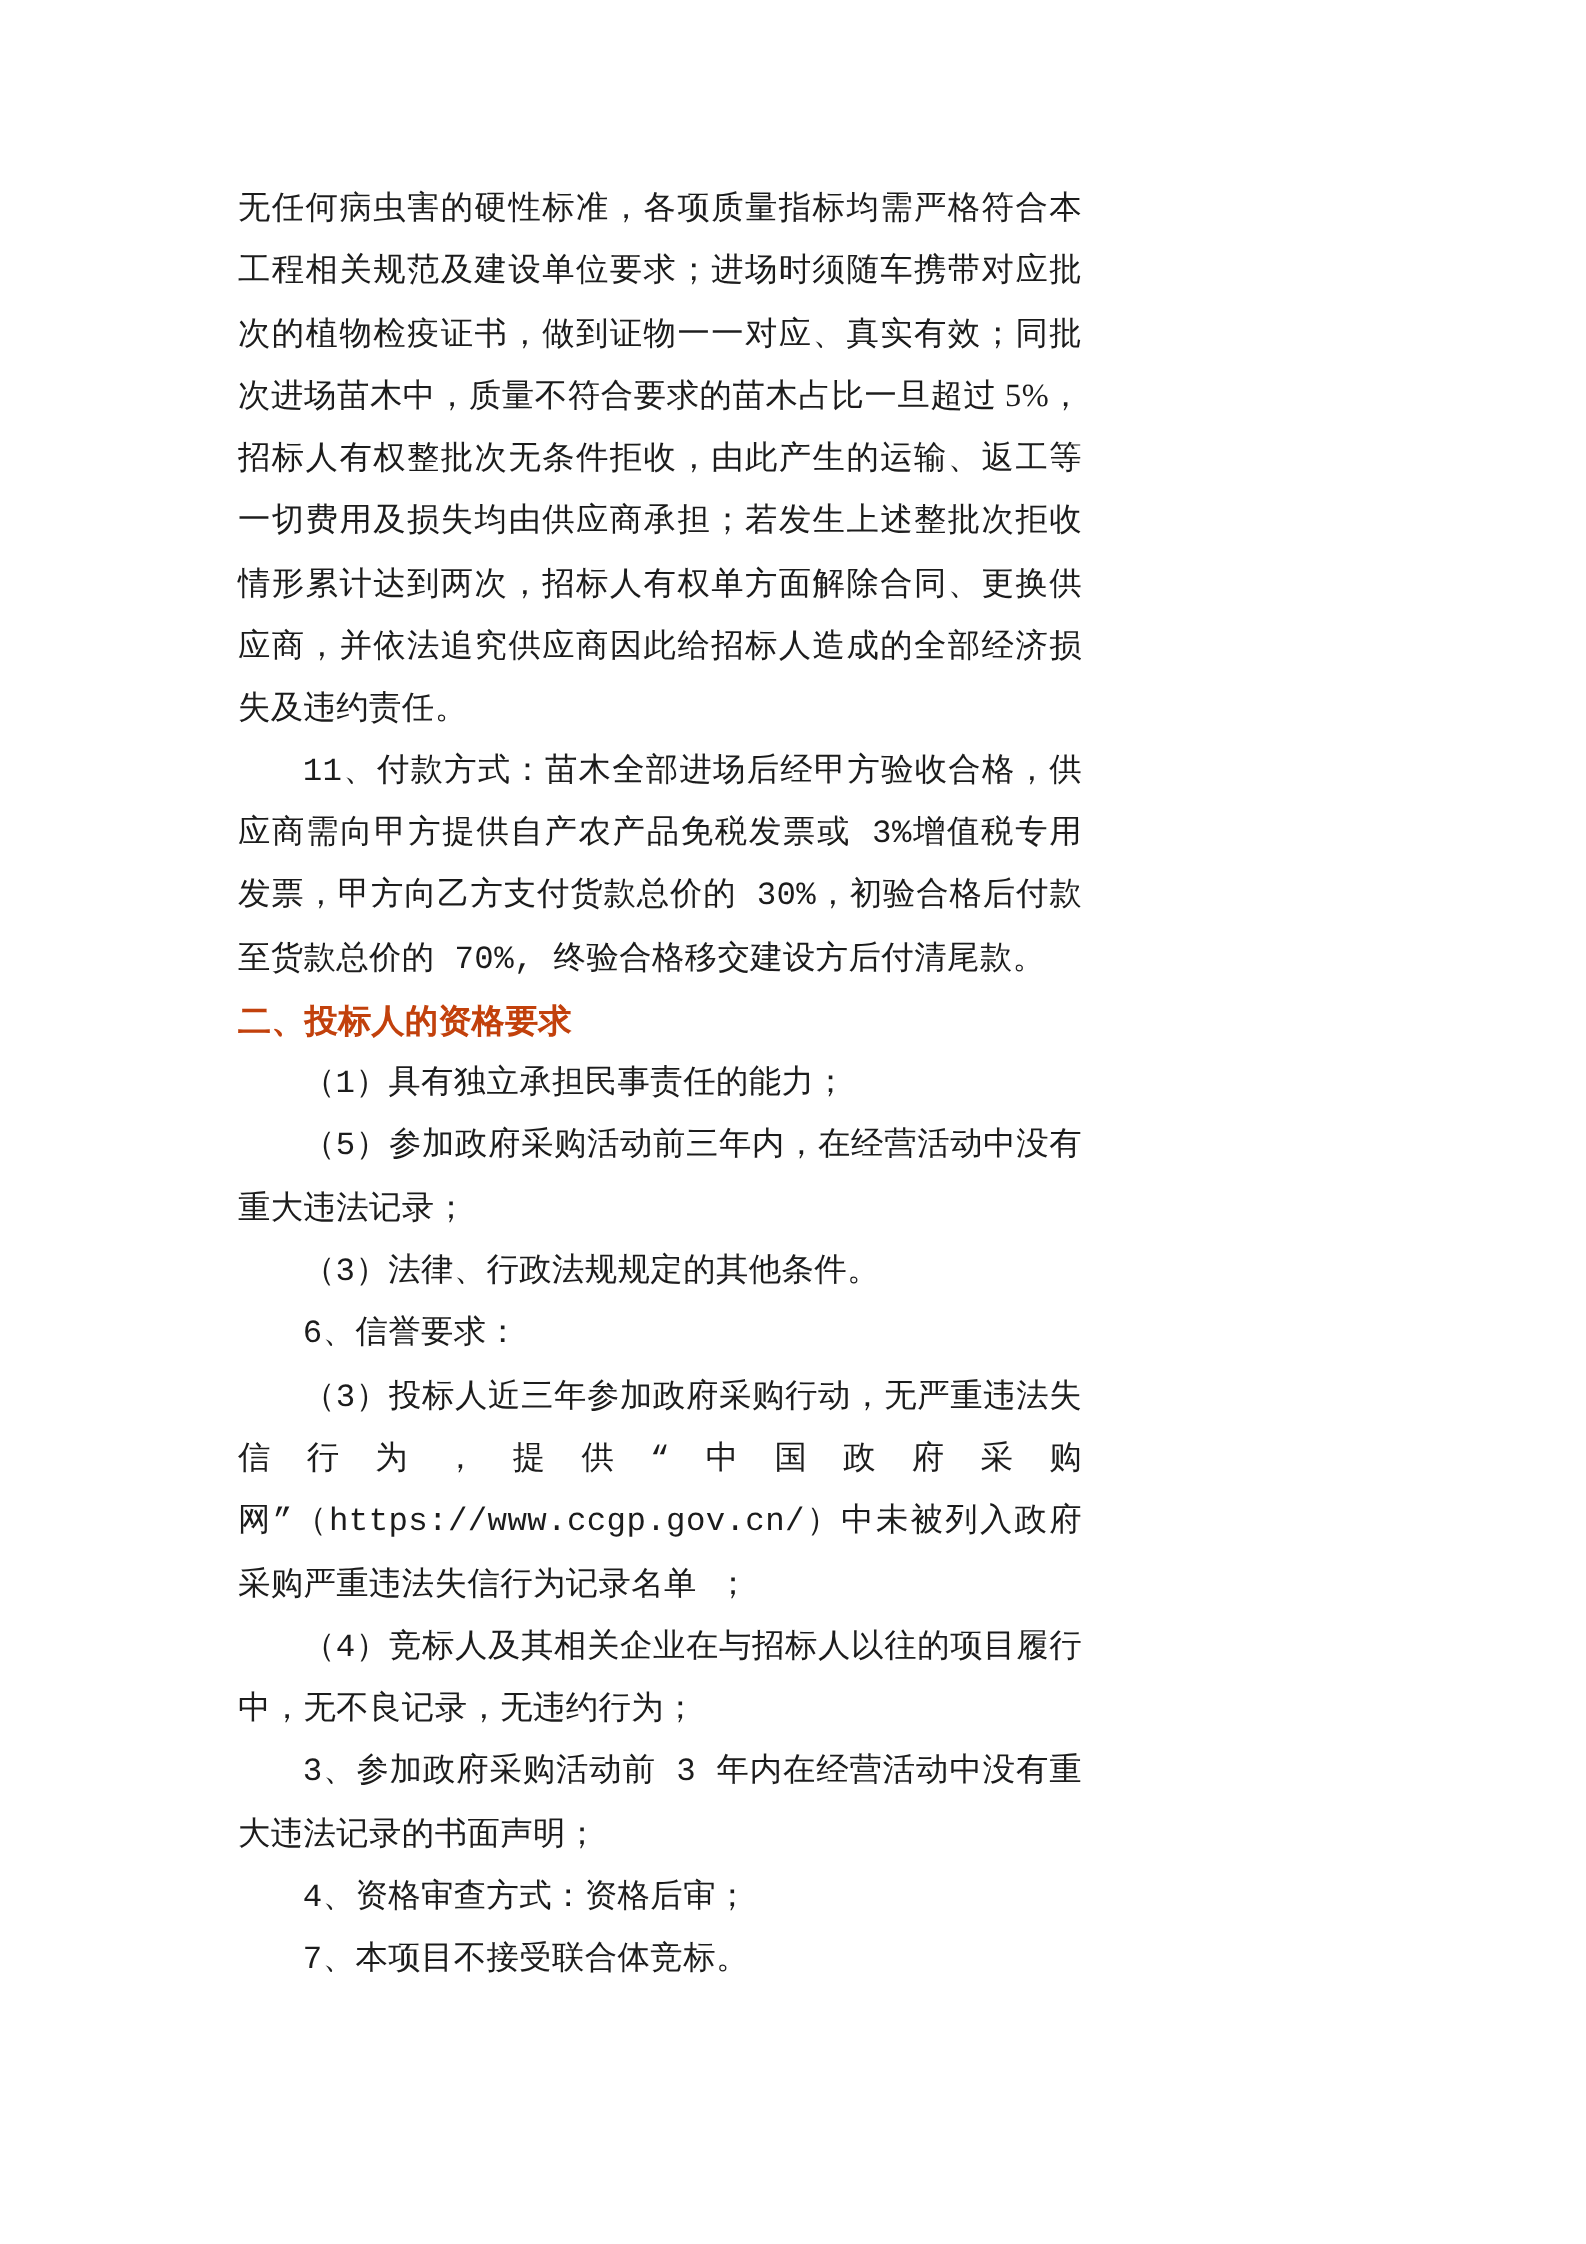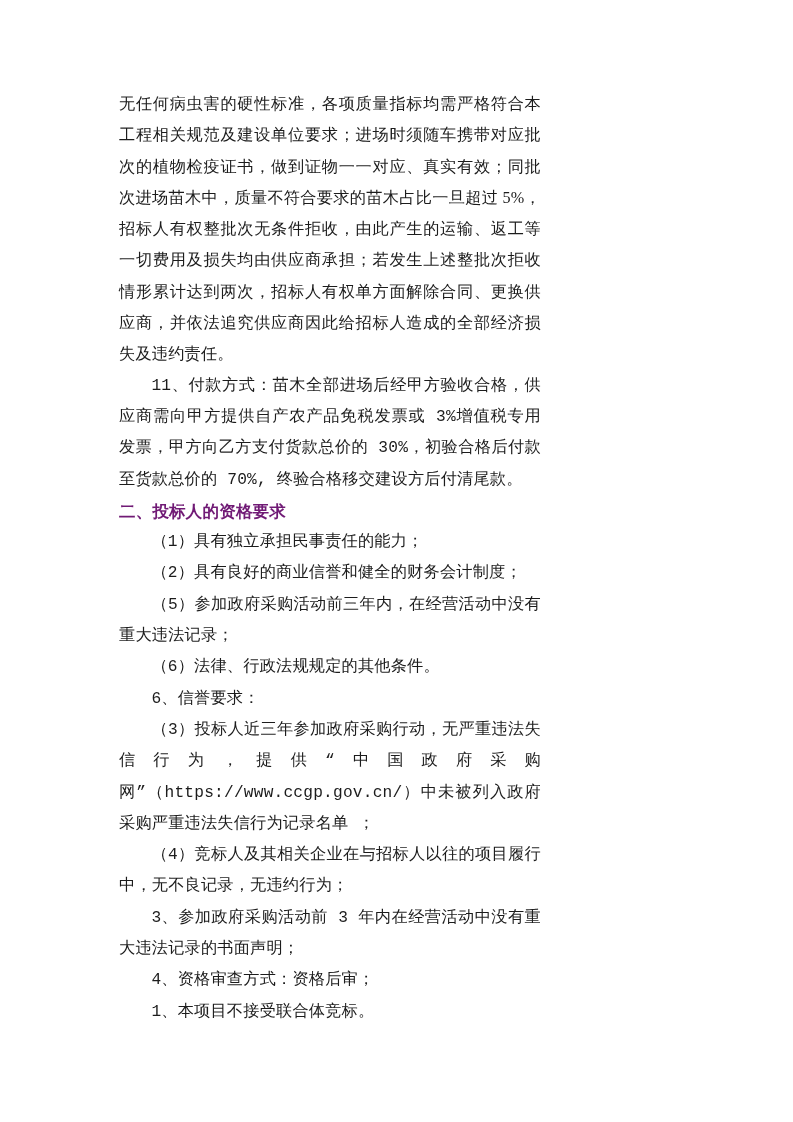--- a/index.html
+++ b/index.html
@@ -33,55 +33,54 @@
     text-indent: 2em;
     font-family: Liberation Mono, monospace;
   }
   .doc h2.section-heading {
     margin: 0;
     padding: 0;
     font-family: "Liberation Sans", "DejaVu Sans", sans-serif;
     font-size: 16.5px;
     font-weight: 700;
     line-height: 31.3px;
-    color: #701a75;
+    color: #c2410c;
     text-align: left;
   }
 </style>
 </head>
 <body>
 
 <div class="page">
   <div class="doc">
 
     <p>无任何病虫害的硬性标准，各项质量指标均需严格符合本工程相关规范及建设单位要求；进场时须随车携带对应批次的植物检疫证书，做到证物一一对应、真实有效；同批次进场苗木中，质量不符合要求的苗木占比一旦超过 5%，招标人有权整批次无条件拒收，由此产生的运输、返工等一切费用及损失均由供应商承担；若发生上述整批次拒收情形累计达到两次，招标人有权单方面解除合同、更换供应商，并依法追究供应商因此给招标人造成的全部经济损失及违约责任。</p>
 
     <p class="indent">11、付款方式：苗木全部进场后经甲方验收合格，供应商需向甲方提供自产农产品免税发票或 3%增值税专用发票，甲方向乙方支付货款总价的 30%，初验合格后付款至货款总价的 70%, 终验合格移交建设方后付清尾款。</p>
 
     <h2 class="section-heading">二、投标人的资格要求</h2>
 
 
     <p class="indent">（1）具有独立承担民事责任的能力；</p>
 
-    <p class="indent">（2）具有良好的商业信誉和健全的财务会计制度；</p>
 
 
 
     <p class="indent">（5）参加政府采购活动前三年内，在经营活动中没有重大违法记录；</p>
 
-    <p class="indent">（6）法律、行政法规规定的其他条件。</p>
+    <p class="indent">（3）法律、行政法规规定的其他条件。</p>
 
     <p class="indent">6、信誉要求：</p>
 
 
 
     <p class="indent">（3）投标人近三年参加政府采购行动，无严重违法失信行为，提供“中国政府采购网”（https://www.ccgp.gov.cn/）中未被列入政府采购严重违法失信行为记录名单 ；</p>
 
     <p class="indent">（4）竞标人及其相关企业在与招标人以往的项目履行中，无不良记录，无违约行为；</p>
 
     <p class="indent">3、参加政府采购活动前 3 年内在经营活动中没有重大违法记录的书面声明；</p>
 
     <p class="indent">4、资格审查方式：资格后审；</p>
 
-    <p class="indent">1、本项目不接受联合体竞标。</p>
+    <p class="indent">7、本项目不接受联合体竞标。</p>
 
   </div>
 </div>
 
 </body></html>

